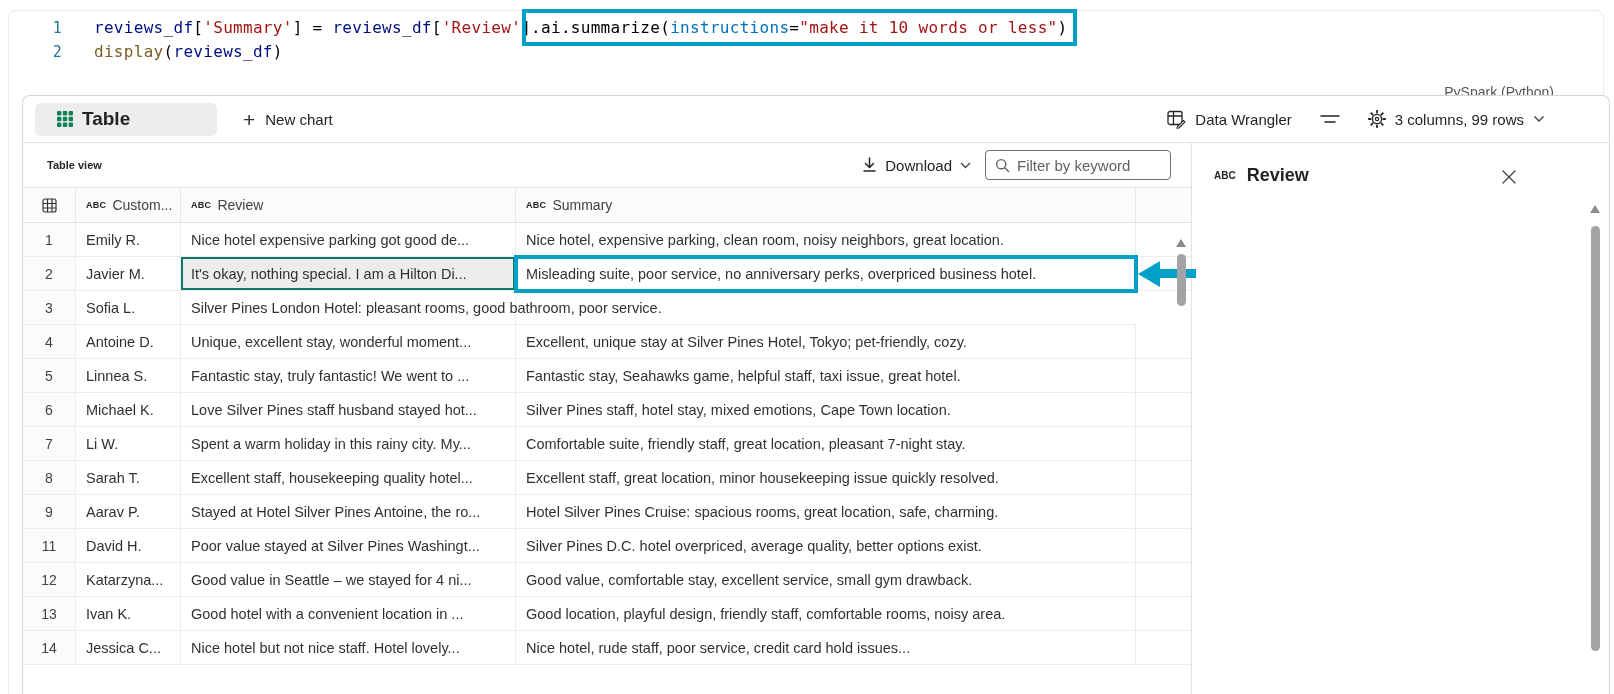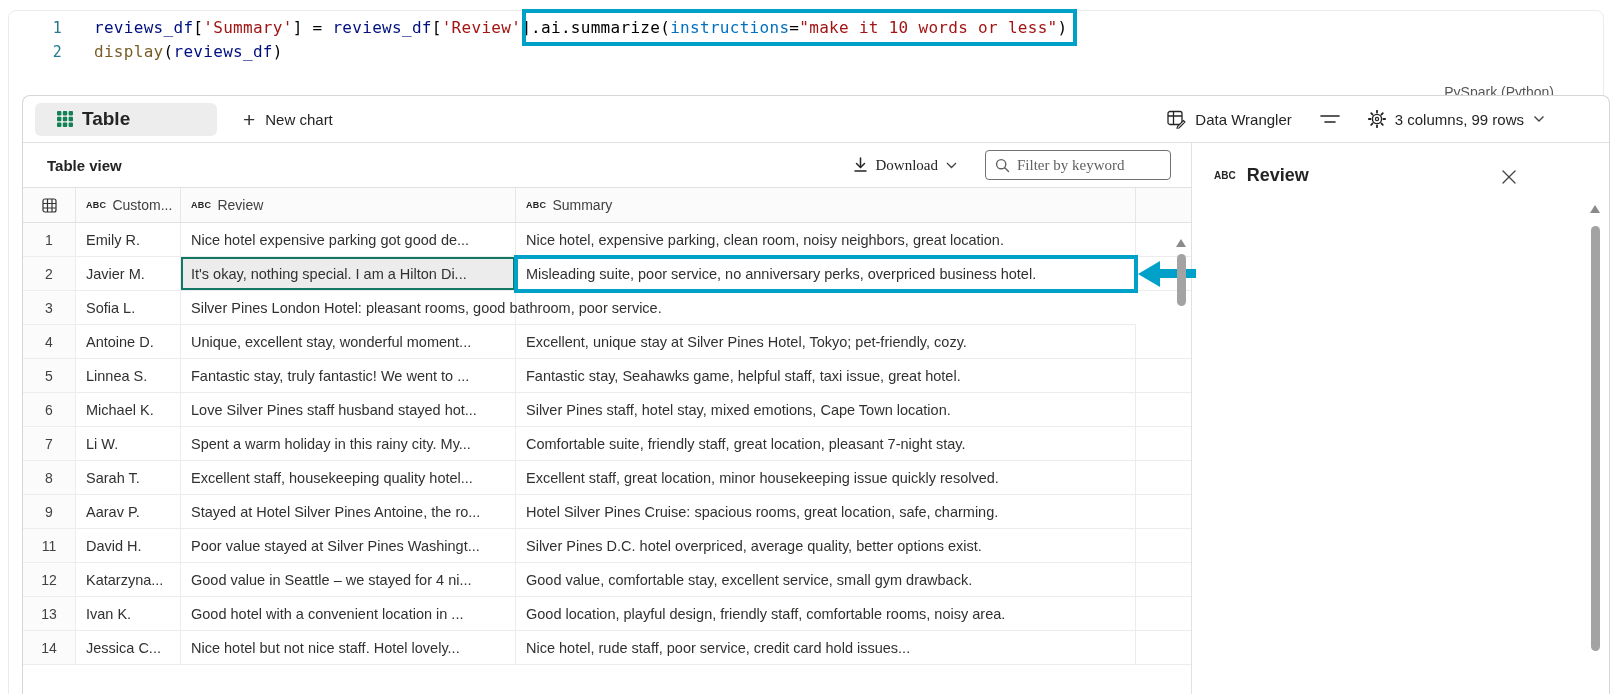--- a/index.html
+++ b/index.html
@@ -37,22 +37,22 @@
     font-size:19px; font-weight:600; cursor:pointer; }
   .new-chart { display:flex; align-items:center; gap:10px; margin-left:26px; font-size:15px; cursor:pointer; }
   .toolbar-right { margin-left:auto; display:flex; align-items:center; gap:28px; padding-right:48px; }
   .tbtn { display:flex; align-items:center; gap:9px; font-size:15px; cursor:pointer; }
 
   .content { flex:1; display:flex; min-height:0; }
   .table-section { flex:0 0 1168px; width:1168px; display:flex; flex-direction:column; position:relative; }
   .detail-panel { flex:1; border-left:1px solid #e1e1e1; position:relative; }
 
   .tv-header { flex:0 0 44px; display:flex; align-items:center; padding:0 20px 0 24px; }
-  .tv-title { font-size:15px; font-weight:600; }
-  .tv-right { margin-left:auto; display:flex; align-items:center; gap:28px;font-family:Liberation Serif, serif; }
+  .tv-title { font-size:11px; font-weight:600; }
+  .tv-right { margin-left:auto; display:flex; align-items:center; gap:14px; }
   .download { display:flex; align-items:center; gap:8px; font-size:15px; cursor:pointer; }
   .searchbox { width:186px; height:30px; border:1px solid #707070; border-radius:4px;
     display:flex; align-items:center; padding:0 9px; gap:7px; background:#fff; }
   .searchbox input { border:none; outline:none; flex:1; min-width:0; font-size:15px; font-family:inherit; color:#242424; }
   .searchbox input::placeholder { color:#616161; }
 
   .grid-head { flex:0 0 36px; display:grid; grid-template-columns:53px 105px 335px 620px 1fr;
     border-top:1px solid #e1e1e1; border-bottom:1px solid #e1e1e1; background:#fbfbfb; }
   .hcell { display:flex; align-items:center; gap:6px; padding-left:10px;
     border-right:1px solid #e6e6e6; font-size:14px; color:#424242; white-space:nowrap; overflow:hidden; }

